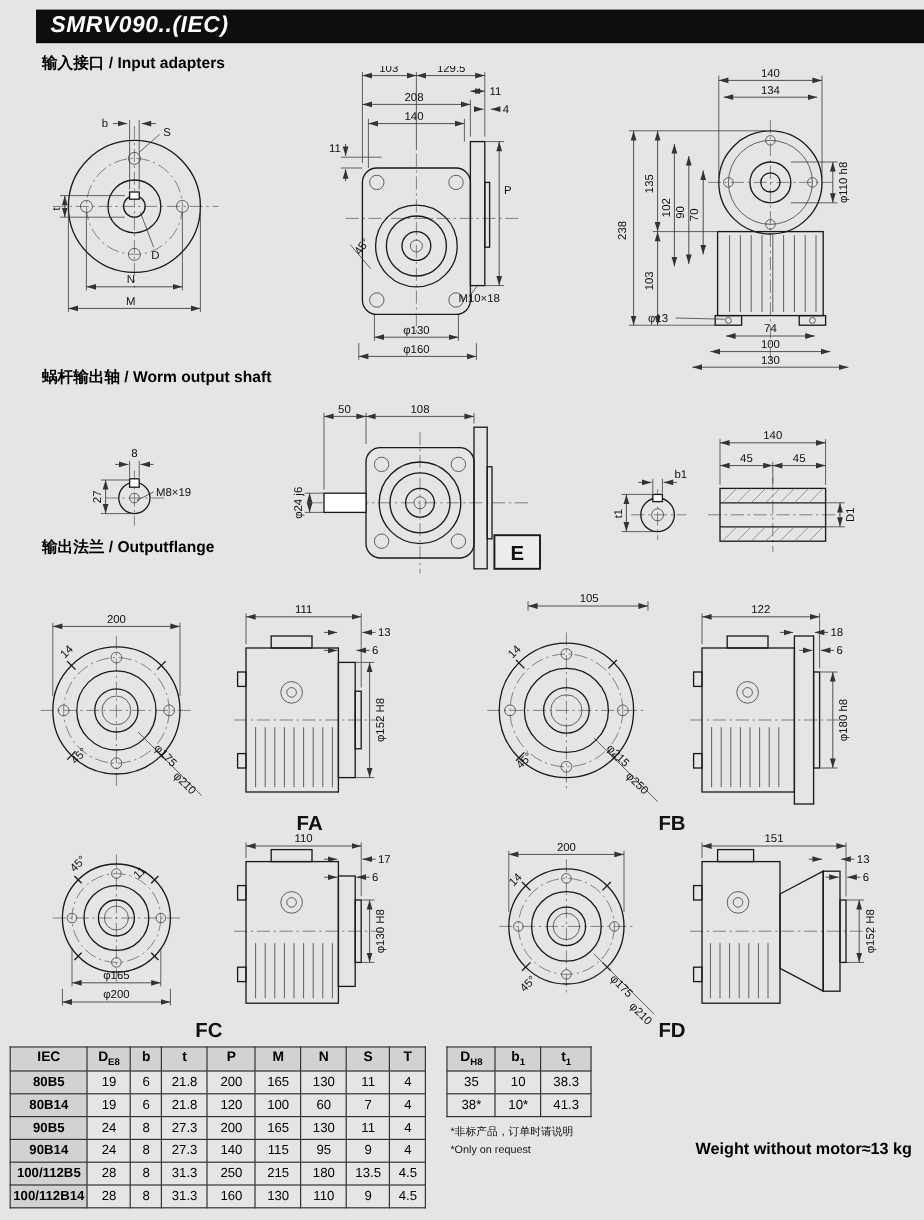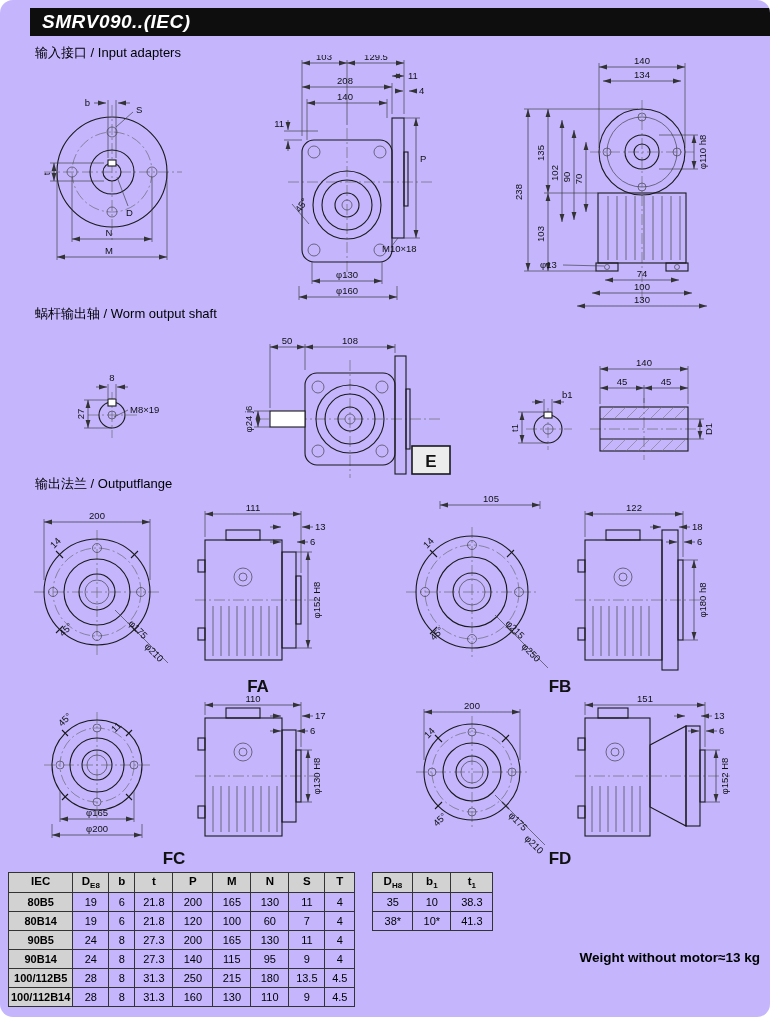--- a/index.html
+++ b/index.html
@@ -1,21 +1,21 @@
 <!DOCTYPE html>
 <html><head>
 <meta charset="utf-8">
 <style>
   * { margin:0; padding:0; box-sizing:border-box; }
   html,body { background:#fff; }
   body { width:770px; height:1017px; position:relative; font-family:"Liberation Sans",sans-serif; }
-  #page { position:absolute; inset:0; width:770px; height:1017px; background:#c4b5fd; overflow:hidden;border-radius:13px; }
+  #page { position:absolute; inset:0; width:770px; height:1017px; background:#e5e5e5; overflow:hidden; }
   .banner { position:absolute; left:30px; top:8px; right:0; height:28px; background:#0e0e0e; color:#fff; display:flex; align-items:center; }
   .banner span { font-style:italic; font-weight:bold; font-size:19px; padding-left:12px; letter-spacing:.5px; }
-  .sechead { position:absolute; left:35px; font-weight:normal; font-size:13px; color:#000; }
+  .sechead { position:absolute; left:35px; font-weight:bold; font-size:13px; color:#000; }
   svg.row { position:absolute; left:0; }
   svg text { font-family:"Liberation Sans",sans-serif; font-size:9.5px; fill:#111; }
   text.big { font-size:17px; font-weight:bold; }
   .ln { stroke:#1a1a1a; stroke-width:1.1; fill:none; }
   .thin { stroke:#3a3a3a; stroke-width:.65; fill:none; }
   .cl { stroke:#666; stroke-width:.65; fill:none; stroke-dasharray:11 3 2 3; }
   .dim { stroke:#333; stroke-width:.7; fill:none; }
   .hatch { stroke:#777; stroke-width:.6; }
   .fw { fill:#fff; }
   .tablewrap { position:absolute; left:8px; top:872px; display:flex; align-items:flex-start; }
@@ -32,21 +32,21 @@
 <body>
 
 <div id="page">
 
   <div class="banner">
     <span>SMRV090..(IEC)</span>
   </div>
 
   <div class="sechead" style="top:44px">输入接口 / Input adapters</div>
   <div class="sechead" style="top:305px">蜗杆输出轴 / Worm output shaft</div>
-  <div class="sechead" style="top:475px">输出法兰 / Outputflange</div>
+  <div class="sechead" style="top:447px">输出法兰 / Outputflange</div>
 
   <svg class="row" style="top:55px" width="770" height="255" viewBox="0 55 770 255">
     <defs>
       <marker id="ae" markerWidth="9" markerHeight="8" refX="8" refY="3" orient="auto" markerUnits="userSpaceOnUse">
           <path d="M0,0.6 L8,3 L0,5.4 z" fill="#333"></path>
         </marker>
       <marker id="as" markerWidth="9" markerHeight="8" refX="0" refY="3" orient="auto" markerUnits="userSpaceOnUse">
           <path d="M8,0.6 L0,3 L8,5.4 z" fill="#333"></path>
         </marker>
     </defs>
@@ -678,20 +678,24 @@
               <td>10</td>
               <td>38.3</td>
             </tr>
             <tr>
               <td>38*</td>
               <td>10*</td>
               <td>41.3</td>
             </tr>
           </tbody>
       </table>
+      <div class="note">
+        <div>*非标产品，订单时请说明</div>
+        <div>*Only on request</div>
+      </div>
     </div>
   </div>
 
   <div class="footer">
     <div>Weight without motor≈13 kg</div>
   </div>
 
 </div>
 
 </body></html>

